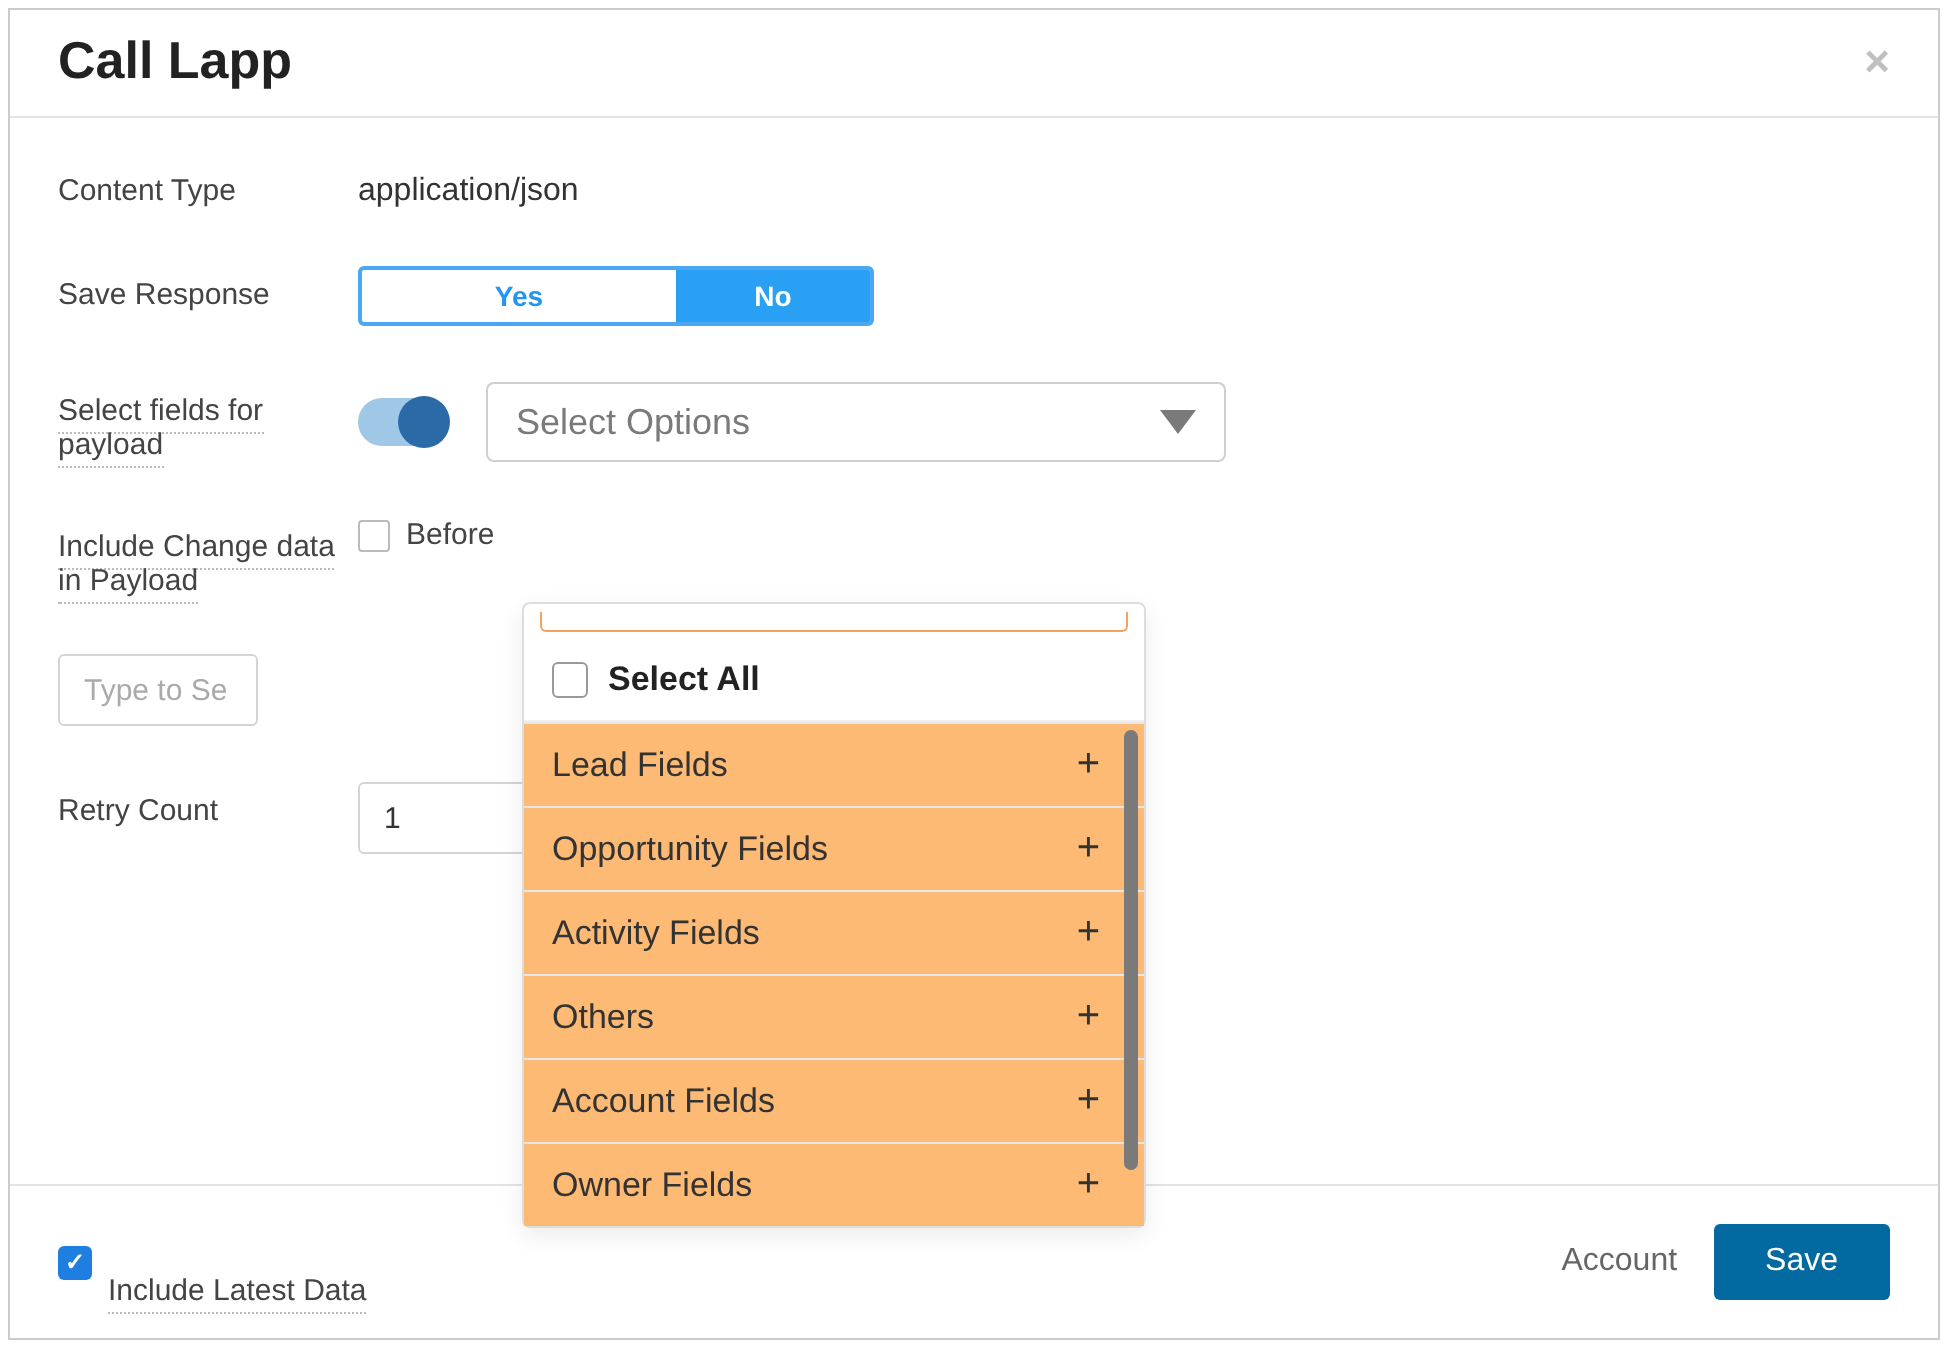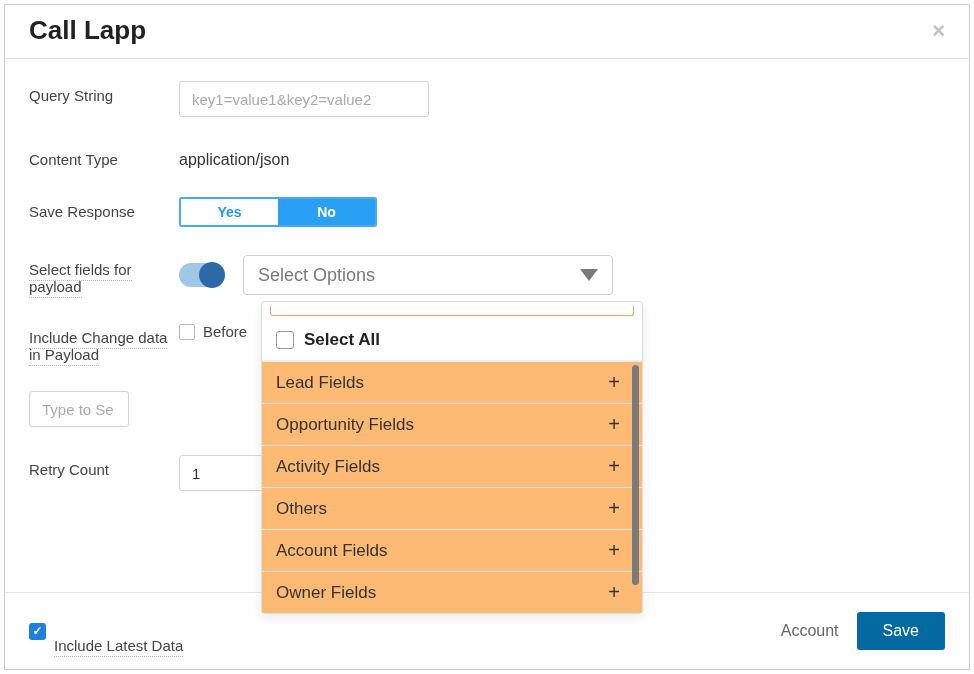--- a/index.html
+++ b/index.html
@@ -80,20 +80,21 @@
     height: 30px;
   }
   .yesno .opt {
     width: 97px;
     display:flex; align-items:center; justify-content:center;
     font-size: 14px;
     font-weight: 600;
     cursor:pointer;
     background: #fff;
     color: #2196f3;
+    margin-left: 30px;
   }
   .yesno .opt.active { background:#2aa0f5; color:#fff; }
 
   
   .switch {
     width: 44px; height: 24px;
     background: #9fc8e6;
     border-radius: 12px;
     position: relative;
     display:inline-block;
@@ -121,21 +122,21 @@
   }
   .combo .caret {
     width:0;height:0;border-left:9px solid transparent;border-right:9px solid transparent;border-top:12px solid #7a7a7a;
   }
 
   
   .dropdown {
     position: absolute;
     left: 256px;
     top: 242px;
-    width: 382px;
+    width: 312px;
     background:#fff;
     border:1px solid #ddd;
     border-radius:4px;
     box-shadow: 0 4px 12px rgba(0,0,0,0.08);
     z-index: 20;
   }
   .dd-search {
     margin: 4px 8px 4px 8px;
     height: 24px;
     border: 1px solid #f3a35d;
@@ -201,26 +202,20 @@
 
 <div class="frame">
 
   <div class="header">
     <h1>Call Lapp</h1>
     <span class="close-x">×</span>
   </div>
 
   <div class="body">
 
-    <div class="row">
-      <div class="row-label">Query String</div>
-      <div class="controls">
-        <input class="text-input qs-input" type="text" placeholder="key1=value1&amp;key2=value2" style="">
-      </div>
-    </div>
 
     <div class="row">
       <div class="row-label">Content Type</div>
       <div class="controls">
         <div class="static-text">application/json</div>
       </div>
     </div>
 
     <div class="row">
       <div class="row-label">Save Response</div>

